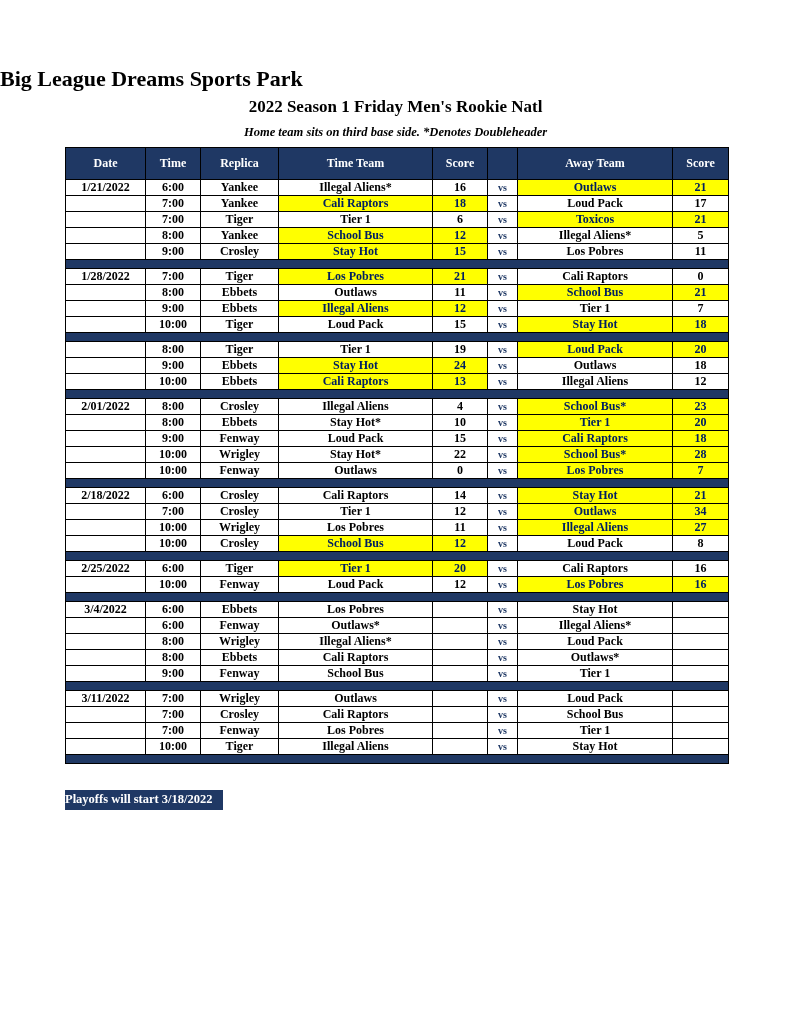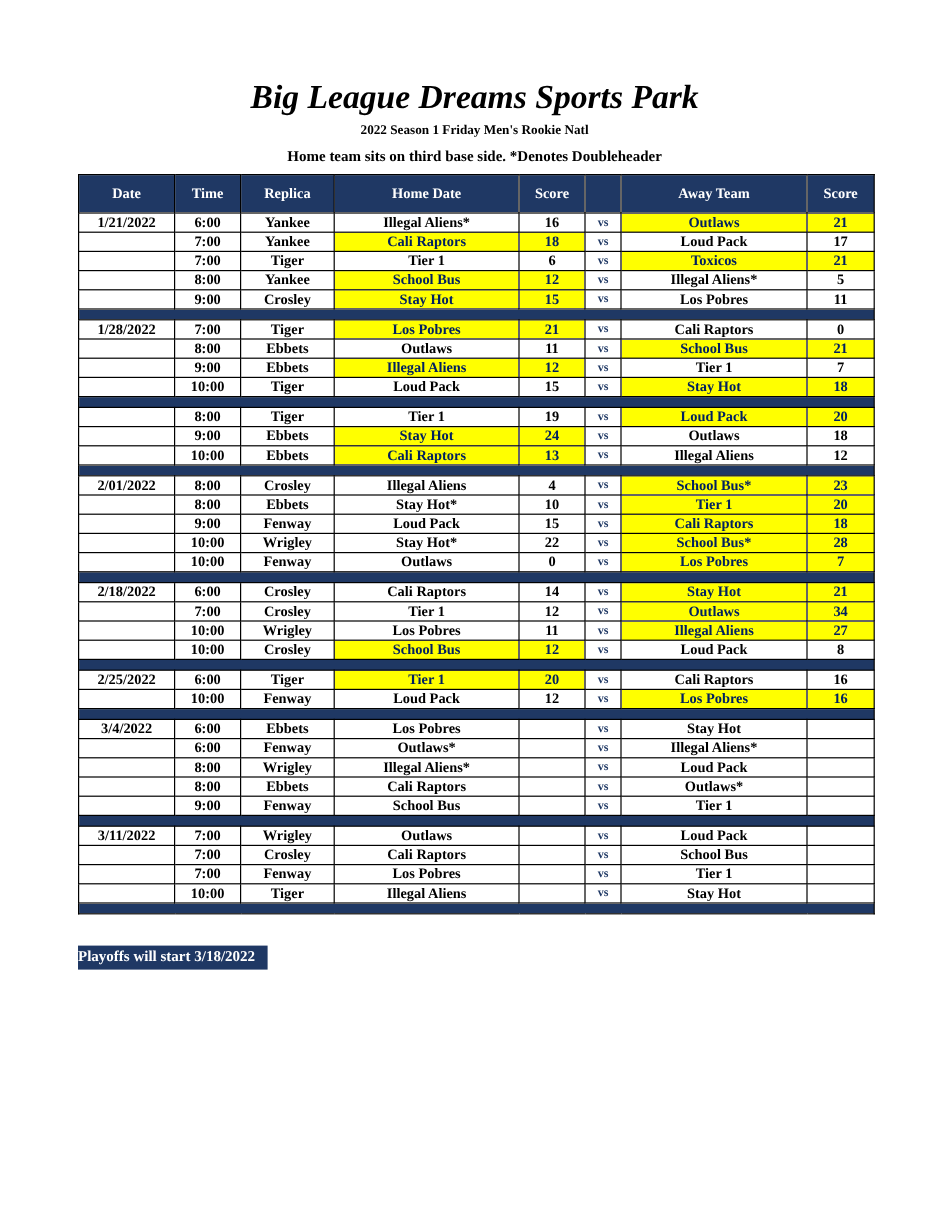--- a/index.html
+++ b/index.html
@@ -2,23 +2,23 @@
 <html style="--navy: #1F3864; --yellow: #FFFF00; --hltext: #002060;"><head>
 <meta charset="utf-8">
 <style>
   * { margin:0; padding:0; box-sizing:border-box; }
   html,body { background:#ffffff; }
   body {
     width:791px; height:1024px; position:relative;
     font-family:"Liberation Serif","DejaVu Serif",serif;
     padding-top:66px;
   }
-  .title   { text-align:center; font-size:28px; font-weight:bold; color:#000;font-style:italic; }
-  .subtitle{ text-align:center; font-size:11px; font-weight:bold; color:#000; margin-top:5px; }
-  .note    { text-align:center; font-size:12.5px; font-weight:bold; color:#000; margin-top:8px; }
+  .title   { font-size:22px; font-weight:bold; color:#000; }
+  .subtitle{ text-align:center; font-size:17px; font-weight:bold; color:#000; margin-top:5px; }
+  .note    { text-align:center; font-size:12.5px; font-weight:bold; font-style:italic; color:#000; margin-top:8px; }
   table {
     border-collapse:collapse; table-layout:fixed;
     margin:7px 0 0 65px; width:663px;
   }
   col.c-date{width:80px;} col.c-time{width:55px;} col.c-rep{width:78px;}
   col.c-home{width:154px;} col.c-hs{width:55px;} col.c-vs{width:30px;}
   col.c-away{width:155px;} col.c-as{width:56px;}
   th, td {
     border:1px solid #000; text-align:center; vertical-align:middle;
     font-size:12px; font-weight:bold; padding:0 2px; height:15px;
@@ -52,21 +52,21 @@
     <col class="c-hs">
       <col class="c-vs">
       <col class="c-away">
       <col class="c-as">
   </colgroup>
   <thead>
     <tr>
       <th>Date</th>
       <th>Time</th>
       <th>Replica</th>
-      <th>Home Date</th>
+      <th>Time Team</th>
       <th>Score</th>
       <th></th>
       <th>Away Team</th>
       <th>Score</th>
     </tr>
   </thead>
   <tbody id="schedule-body">
       <tr>
         <td>1/21/2022</td>
         <td>6:00</td>

